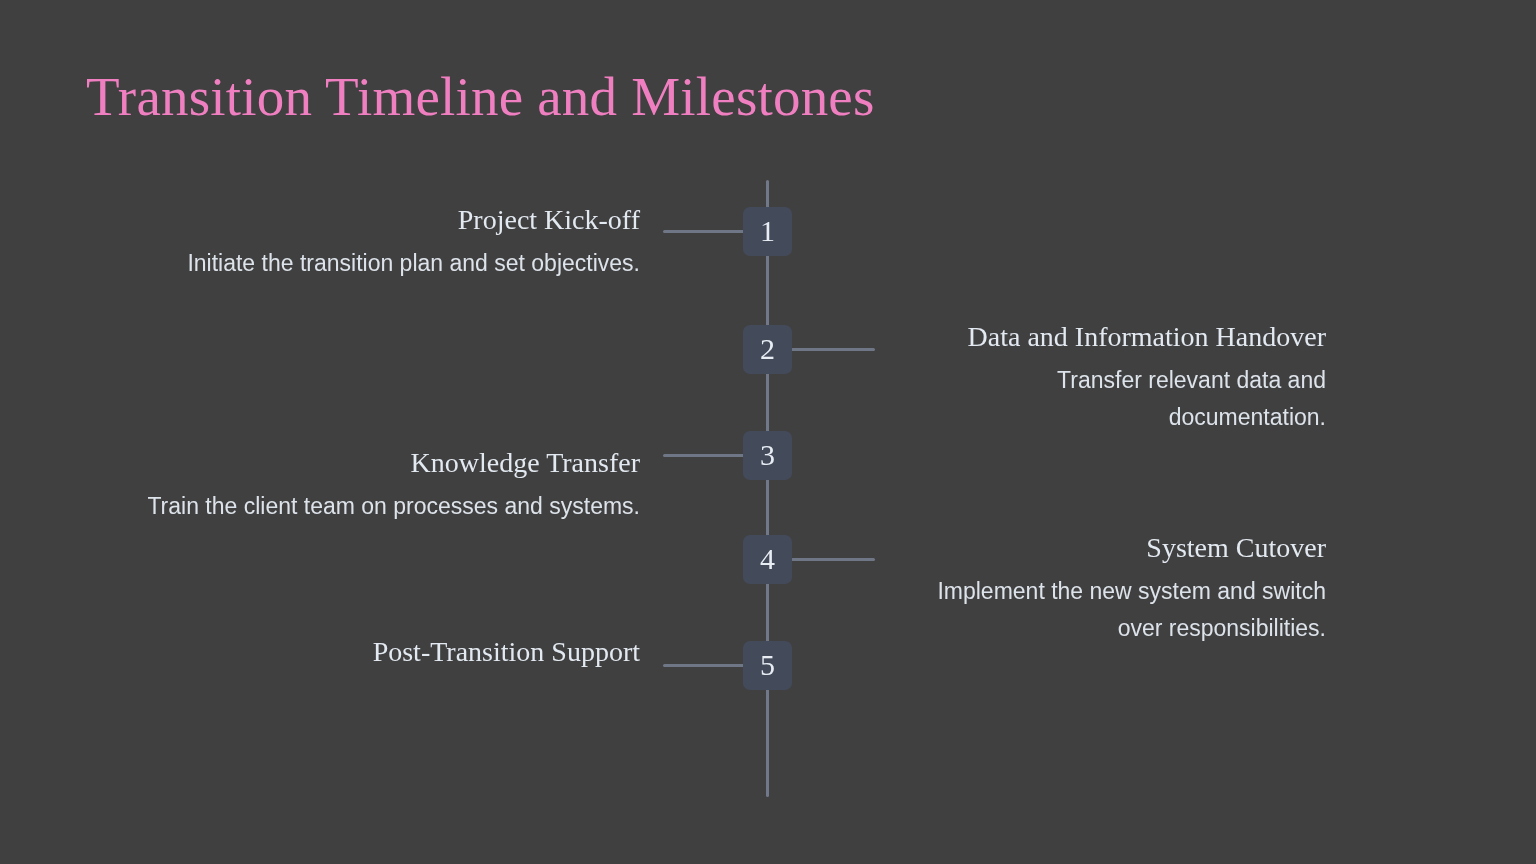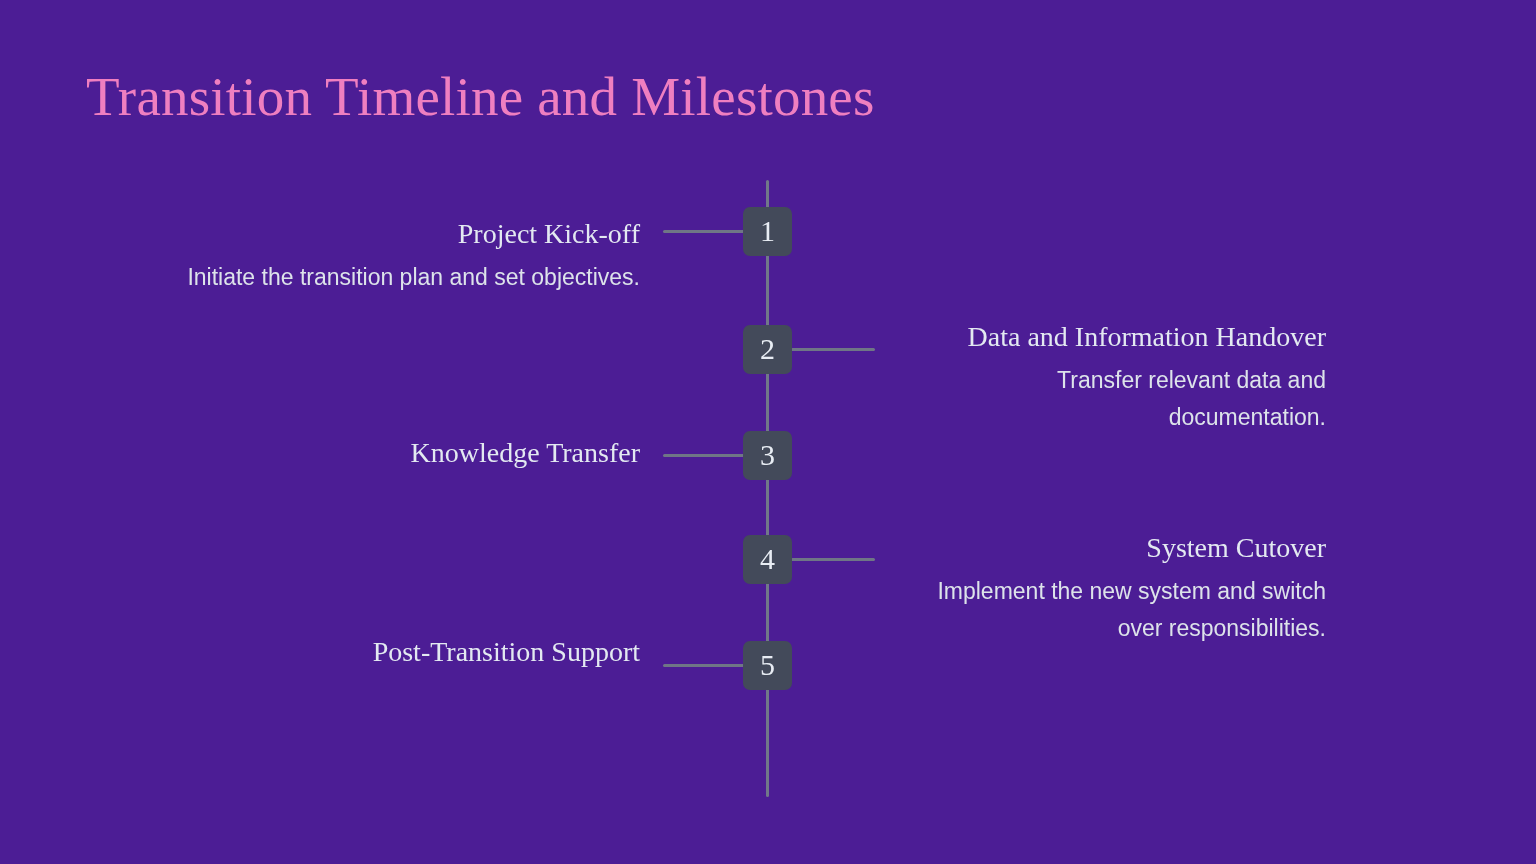--- a/index.html
+++ b/index.html
@@ -13,21 +13,21 @@
     font-family: "Liberation Sans", sans-serif;
     overflow: hidden;
     position: relative;
   }
 
   .slide {
     position: absolute;
     inset: 0;
     width: 1536px;
     height: 864px;
-    background: #4c1d95;
+    background: #404040;
   }
 
   .slide-title {
     position: absolute;
     left: 86px;
     top: 64px;
     font-family: "Liberation Serif", "DejaVu Serif", serif;
     font-size: 55px;
     line-height: 66px;
     font-weight: 400;
@@ -133,40 +133,41 @@
   <div class="slide-title">Transition Timeline and Milestones</div>
 
   <div class="timeline">
 
     <div class="spine"></div>
 
     <div class="connector left" style="top:230px;"></div>
     <div class="marker" style="top:207px;">
       <span class="marker-number">1</span>
     </div>
-    <div class="entry side-left" style="top:217px;">
+    <div class="entry side-left" style="top:203px;">
       <p class="entry-title">Project Kick-off</p>
       <p class="entry-desc">Initiate the transition plan and set objectives.</p>
     </div>
 
     <div class="connector right" style="top:348px;"></div>
     <div class="marker" style="top:325px;">
       <span class="marker-number">2</span>
     </div>
     <div class="entry side-right" style="top:320px;">
       <p class="entry-title">Data and Information Handover</p>
       <p class="entry-desc">Transfer relevant data and documentation.</p>
     </div>
 
     <div class="connector left" style="top:454px;"></div>
     <div class="marker" style="top:431px;">
       <span class="marker-number">3</span>
     </div>
-    <div class="entry side-left" style="top:436px;">
+    <div class="entry side-left" style="top:446px;">
       <p class="entry-title">Knowledge Transfer</p>
+      <p class="entry-desc">Train the client team on processes and systems.</p>
     </div>
 
     <div class="connector right" style="top:558px;"></div>
     <div class="marker" style="top:535px;">
       <span class="marker-number">4</span>
     </div>
     <div class="entry side-right" style="top:531px;">
       <p class="entry-title">System Cutover</p>
       <p class="entry-desc">Implement the new system and switch over responsibilities.</p>
     </div>

